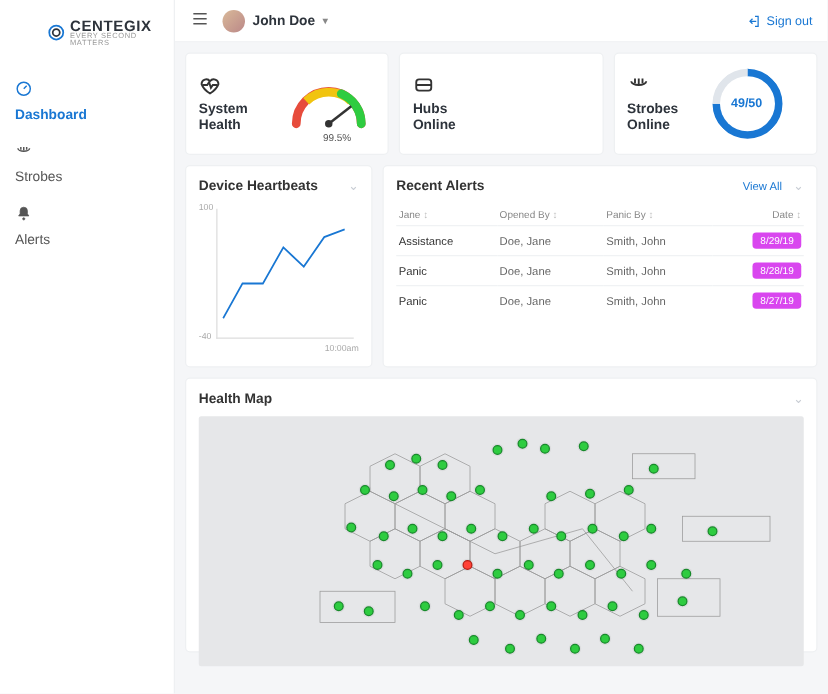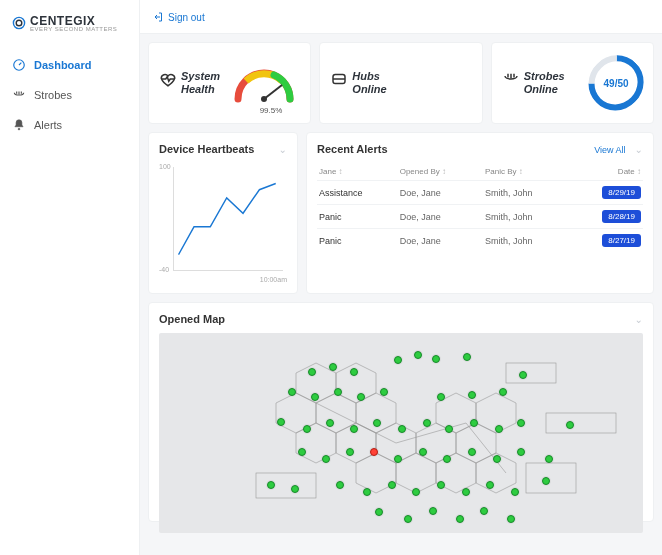--- a/index.html
+++ b/index.html
@@ -1,58 +1,58 @@
 <!DOCTYPE html>
 <html><head>
 <meta charset="utf-8">
 <style>
   * { box-sizing: border-box; margin: 0; padding: 0; }
   body { font-family: -apple-system, BlinkMacSystemFont, "Segoe UI", Arial, sans-serif; font-size: 11px; background: #f5f6f8; color: #2d333b; width: 662px; height: 555px; overflow: hidden; }
   .app { display: flex; height: 100%; }
   .sidebar { width: 140px; background: #fff; border-right: 1px solid #eef0f2; display: flex; flex-direction: column; }
-  .logo { padding: 14px 8px 14px 12px; display:flex; align-items:center; gap:4px;}
+  .logo { padding: 14px 8px 14px 12px; display:flex; align-items:center; gap:4px;margin-left:26px;}
   .logo-txt { font-weight:700; font-size:12px; color:#2d333b; letter-spacing:0.5px;}
   .logo-sub { font-size:6px; color:#999; letter-spacing:0.5px; display:block; margin-top:-2px;}
   .nav { padding-top:4px;}
-  .nav-item { display:flex; align-items:center; gap:8px; padding:8px 12px; cursor:pointer; border-radius:0; font-size:11px; color:#555; }
+  .nav-item { display:flex; gap:8px; padding:8px 12px; cursor:pointer; border-radius:0; font-size:11px; color:#555;flex-direction:column; }
   .nav-item.active { color:#1977d3; font-weight:600;}
   .nav-item.active .ni-icon svg { stroke:#1977d3;}
   .ni-icon { width:14px; height:14px; display:flex; align-items:center; justify-content:center;}
   .main { flex:1; display:flex; flex-direction:column; }
   .topbar { height:34px; background:#fff; border-bottom:1px solid #eef0f2; display:flex; align-items:center; justify-content:space-between; padding:0 12px;}
   .tb-left { display:flex; align-items:center; gap:10px;}
   .tb-user { display:flex; align-items:center; gap:6px; font-weight:600; font-size:11px; cursor:pointer;}
   .avatar { width:18px; height:18px; border-radius:50%; background:linear-gradient(135deg,#d9b999,#b88); }
   .signout { display:flex; align-items:flex-end; gap:4px; color:#1977d3; font-size:10px; cursor:pointer;}
   .content { flex:1; padding:8px; overflow:auto; }
   .row { display:flex; gap:8px; margin-bottom:8px;}
   .card { background:#fff; border:1px solid #eef0f2; border-radius:4px; padding:10px; flex:1; position:relative;}
   .stat-card { display:flex; align-items:center; gap:8px;}
-  .stat-left { display:flex; flex-direction:row; gap:4px;font-style:italic;}
+  .stat-left { display:flex; flex-direction:column; gap:4px;}
   .stat-title { font-weight:700; font-size:11px; line-height:1.2; max-width:60px;}
   .gauge { position:relative; width:72px; height:60px; }
   .gauge-label { position:absolute; bottom:-2px; right:18px; font-size:8px; color:#555;}
   .ring { width:56px; height:56px; border-radius:50%; border:6px solid #1977d3; display:flex; align-items:center; justify-content:center; font-size:10px; font-weight:600; color:#1977d3;}
   .ring.partial { border-color:#e0e5eb; border-top-color:#1977d3; border-right-color:#1977d3; border-bottom-color:#1977d3; transform:rotate(45deg);}
   .ring.partial > span { transform:rotate(-45deg); }
   .card-header { display:flex; align-items:center; justify-content:space-between; margin-bottom:8px;}
   .card-title { font-weight:600; font-size:11px; color:#333;}
   .chev { color:#c7ccd3; cursor:pointer; font-size:10px;}
   .viewall { color:#1977d3; font-size:9px; cursor:pointer; margin-right:6px;}
   .chart { position:relative; height:120px; padding:0 4px;}
   .axis-y-top { position:absolute; left:0; top:0; font-size:7px; color:#aaa;}
   .axis-y-bot { position:absolute; left:0; bottom:10px; font-size:7px; color:#aaa;}
   .axis-x { position:absolute; right:0; bottom:0; font-size:7px; color:#aaa;}
   .plotbox { position:absolute; left:14px; top:4px; right:4px; bottom:12px; border-left:1px solid #ddd; border-bottom:1px solid #ddd;}
   table.alerts { width:100%; border-collapse:collapse; font-size:9px;}
   table.alerts th { text-align:left; color:#888; font-weight:500; padding:4px 2px; font-size:8px;}
   table.alerts th.r { text-align:right;}
   table.alerts td { padding:5px 2px; border-top:1px solid #f0f2f4; color:#666;}
   table.alerts td.type { color:#333;}
-  .date-pill { background:#1d4ed8; color:#fff; border-radius:3px; padding:2px 6px; font-size:8px; float:right;}
+  .date-pill { background:#d946ef; color:#fff; border-radius:3px; padding:2px 6px; font-size:8px; float:right;}
   .health-map { height:220px; }
   .map-plot { width:100%; height:200px; background:#e6e7e9; position:relative; overflow:hidden; border-radius:2px;}
   .dot { position:absolute; width:8px; height:8px; background:#2ecc40; border:1px solid #178a2a; border-radius:50%; box-shadow:0 0 0 1px rgba(0,0,0,0.05);}
   .dot.red { background:#ff4136; border-color:#b51c12;}
   .menu-icon { cursor:pointer; }
   .stat-icon { width:18px; height:18px; }
 </style>
 </head>
 <body>
 
@@ -98,20 +98,34 @@
               <circle cx="12" cy="19" r="1.5"></circle>
             </svg>
         </span>
         <span>Alerts</span>
       </div>
     </nav>
   </aside>
 
   <div class="main">
     <div class="topbar">
+      <div class="tb-left">
+        <span class="menu-icon">
+          <svg width="16" height="16" viewBox="0 0 24 24" stroke="#555" stroke-width="2">
+              <line x1="4" y1="6" x2="20" y2="6"></line>
+              <line x1="4" y1="12" x2="20" y2="12"></line>
+              <line x1="4" y1="18" x2="20" y2="18"></line>
+            </svg>
+        </span>
+        <div class="tb-user">
+          <span class="avatar"></span>
+          <span>John Doe</span>
+          <span style="font-size:8px;color:#888;">▾</span>
+        </div>
+      </div>
       <div class="signout">
         <svg width="12" height="12" viewBox="0 0 24 24" fill="none" stroke="#1977d3" stroke-width="2">
             <path d="M14 4h5v16h-5"></path>
             <path d="M10 8l-4 4 4 4"></path>
             <line x1="6" y1="12" x2="16" y2="12"></line>
           </svg>
         <span>Sign out</span>
       </div>
     </div>
 
@@ -230,21 +244,21 @@
                     <span class="date-pill">8/27/19</span>
                   </td>
                 </tr>
               </tbody>
           </table>
         </div>
       </div>
 
       <div class="card health-map">
         <div class="card-header">
-          <span class="card-title">Opened Map</span>
+          <span class="card-title">Health Map</span>
           <span class="chev">⌄</span>
         </div>
         <div class="map-plot" id="map-plot">
           <svg width="100%" height="100%" viewBox="0 0 470 200" style="position:absolute;inset:0">
             <g fill="none" stroke="#999" stroke-width="0.6">
               <polygon points="130,40 150,30 170,40 170,60 150,70 130,60"></polygon>
               <polygon points="170,40 190,30 210,40 210,60 190,70 170,60"></polygon>
               <polygon points="110,70 130,60 150,70 150,90 130,100 110,90"></polygon>
               <polygon points="150,70 170,60 190,70 190,90 170,100 150,90"></polygon>
               <polygon points="190,70 210,60 230,70 230,90 210,100 190,90"></polygon>

